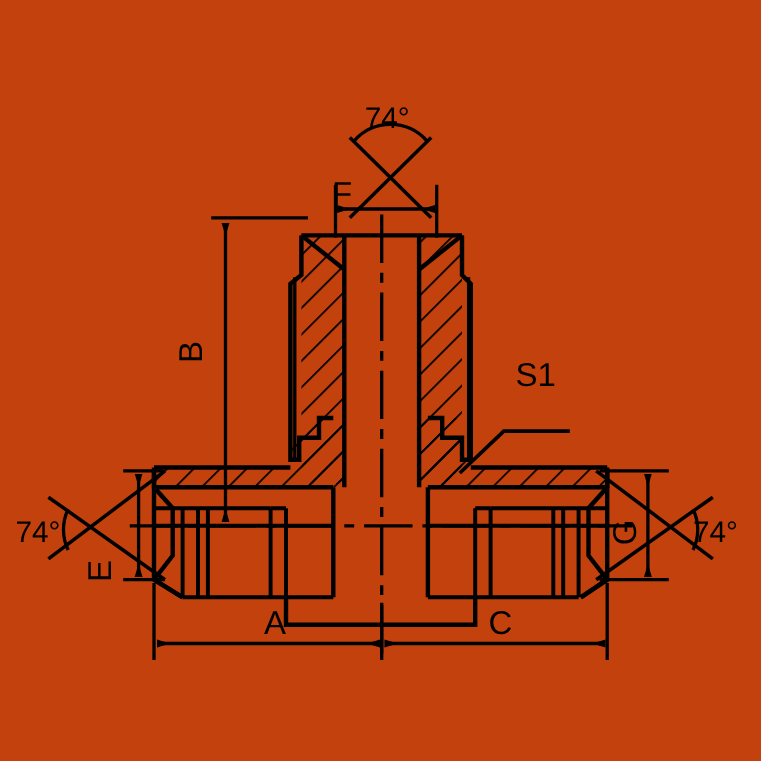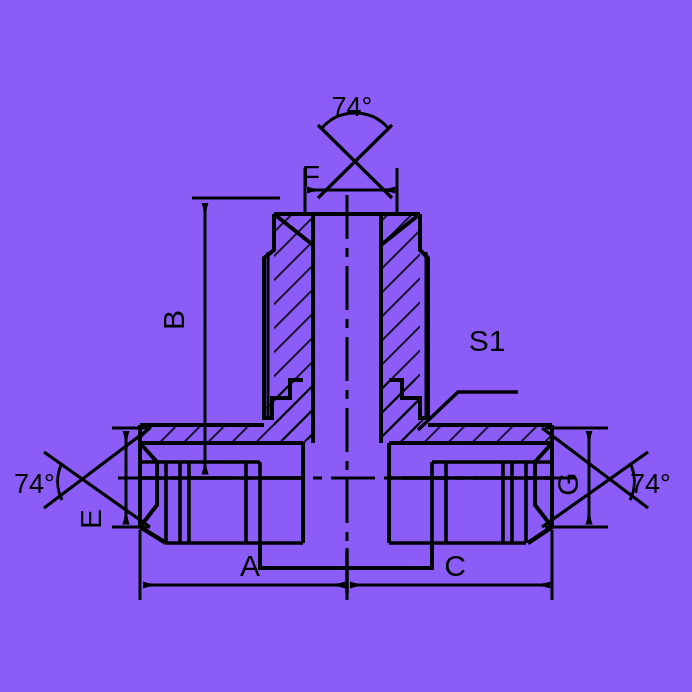--- a/index.html
+++ b/index.html
@@ -7,21 +7,21 @@
     padding: 0;
     background: #ffffff;
   }
   body {
     font-family: "Liberation Sans", sans-serif;
   }
   #stage {
     position: relative;
     width: 692px;
     height: 692px;
-    background: #8b5cf6;
+    background: #c2410c;
     overflow: hidden;
   }
   svg#drawing {
     position: absolute;
     left: 0;
     top: 0;
     width: 692px;
     height: 692px;
     display: block;
   }

